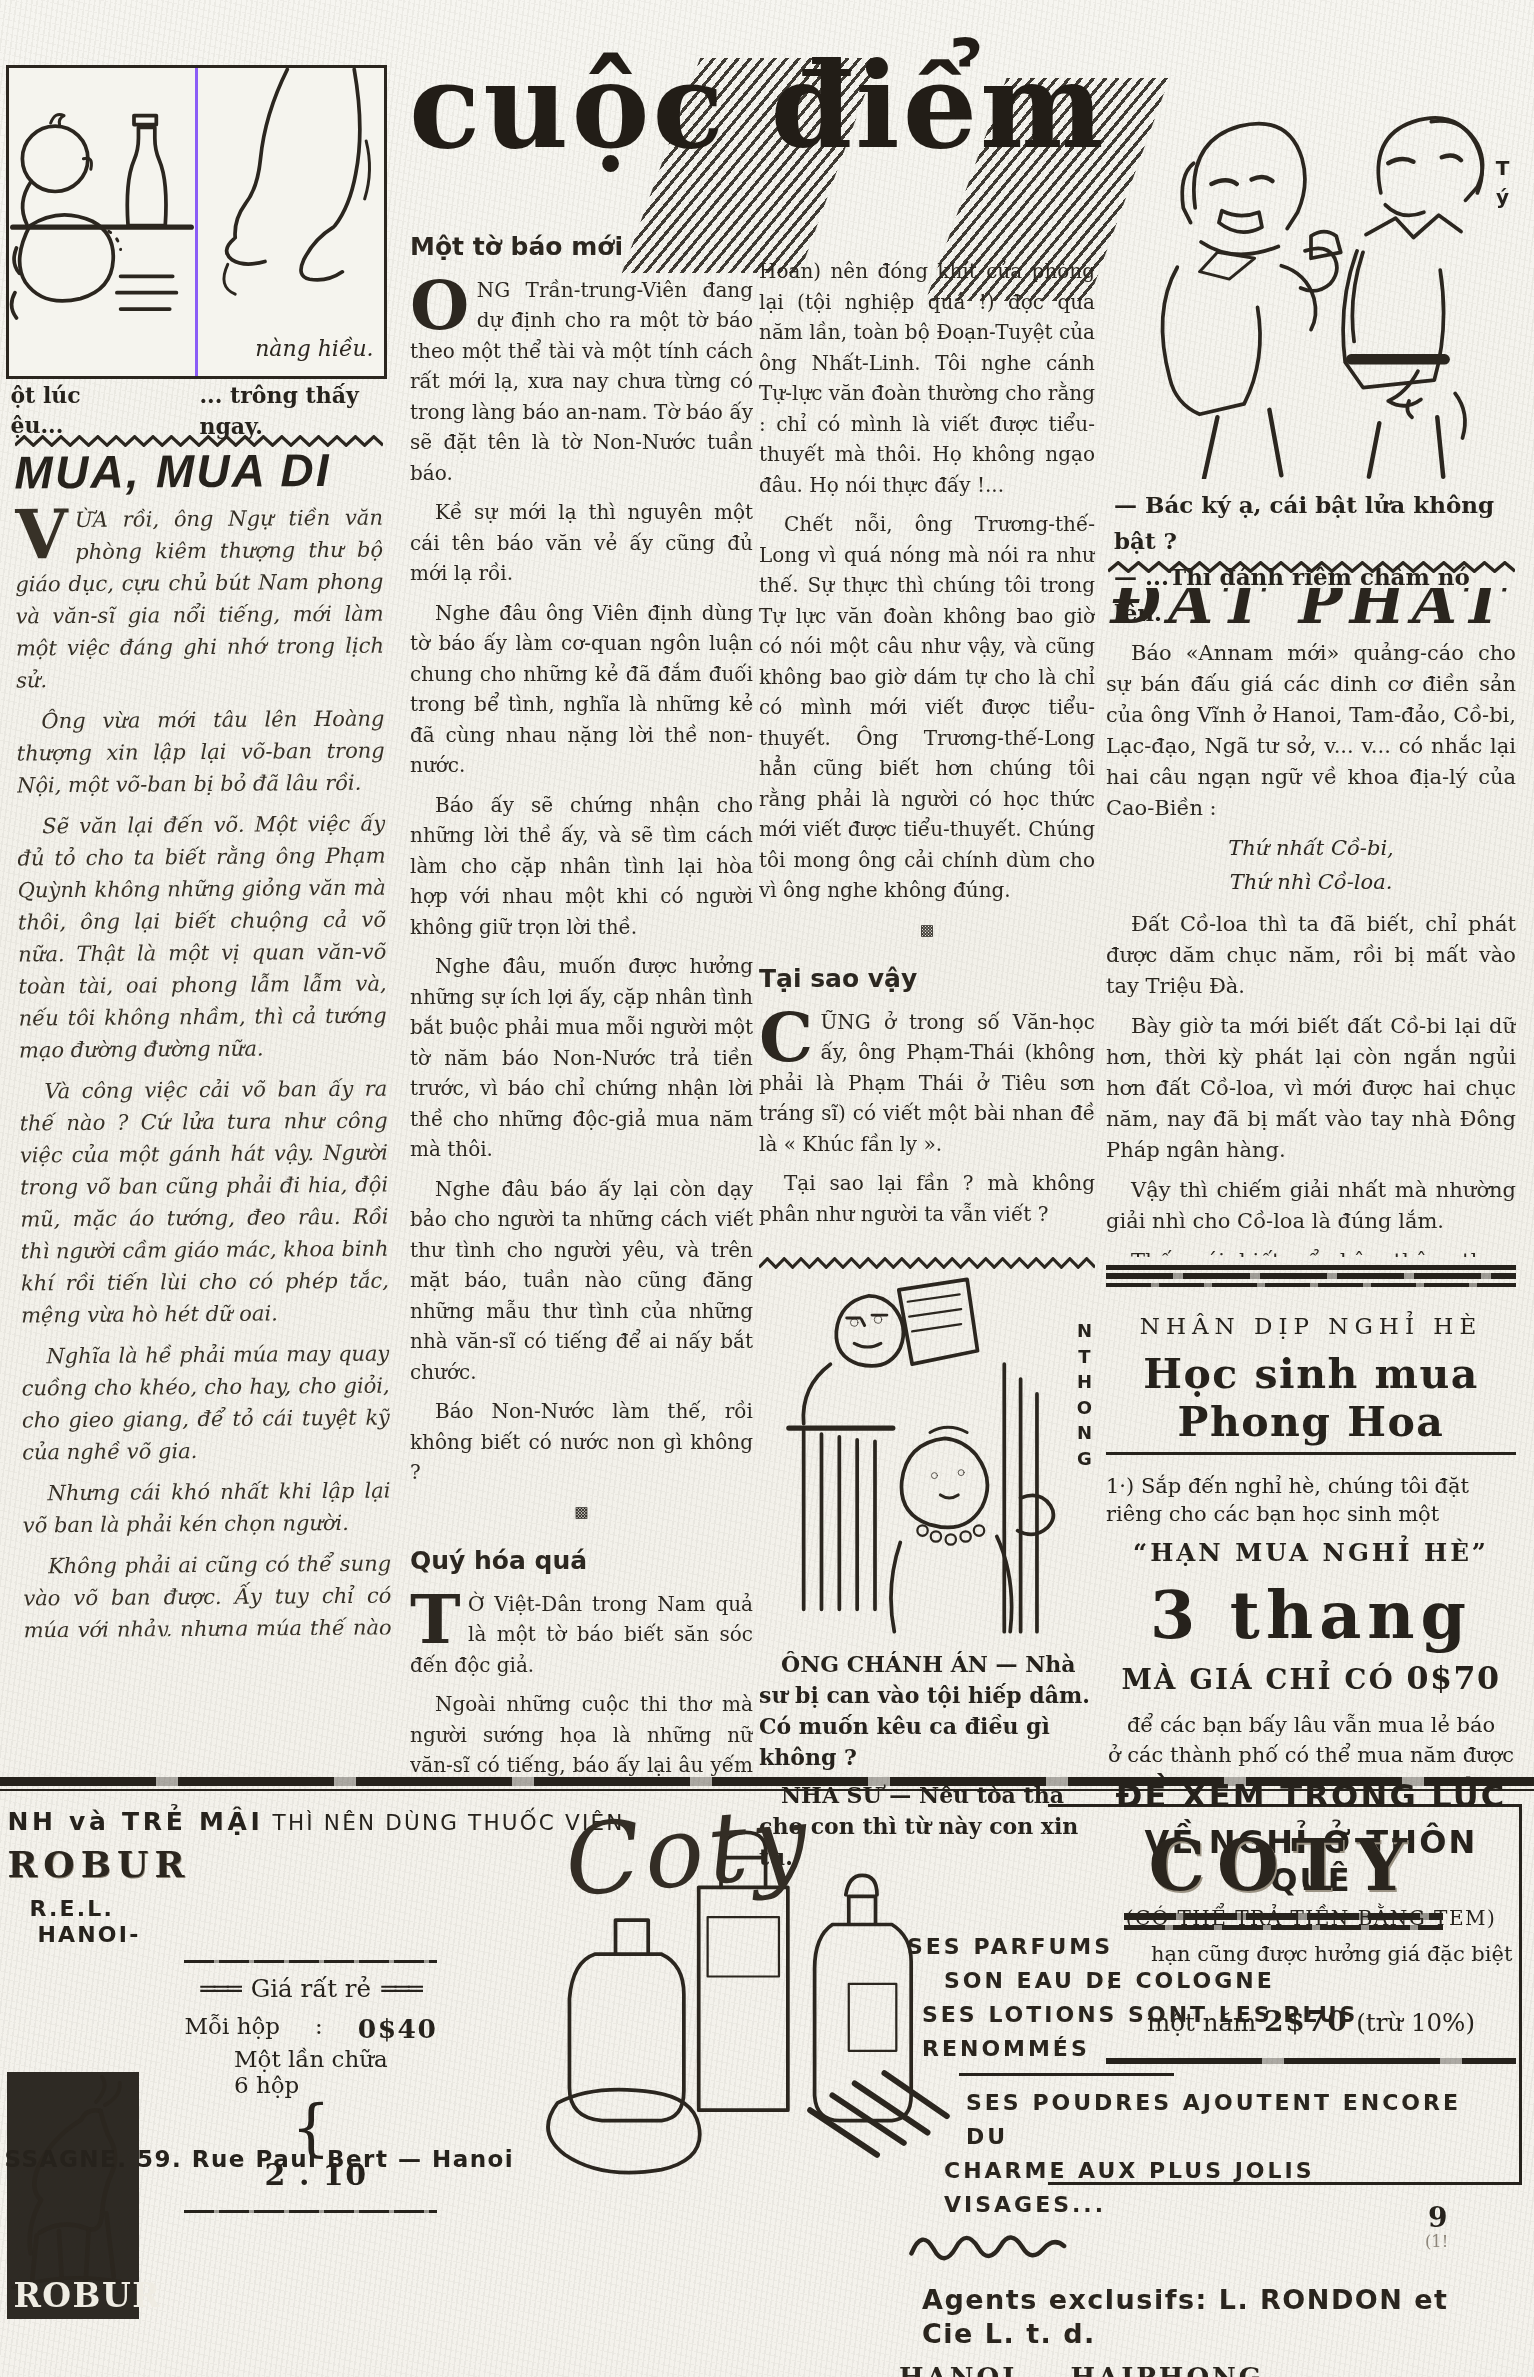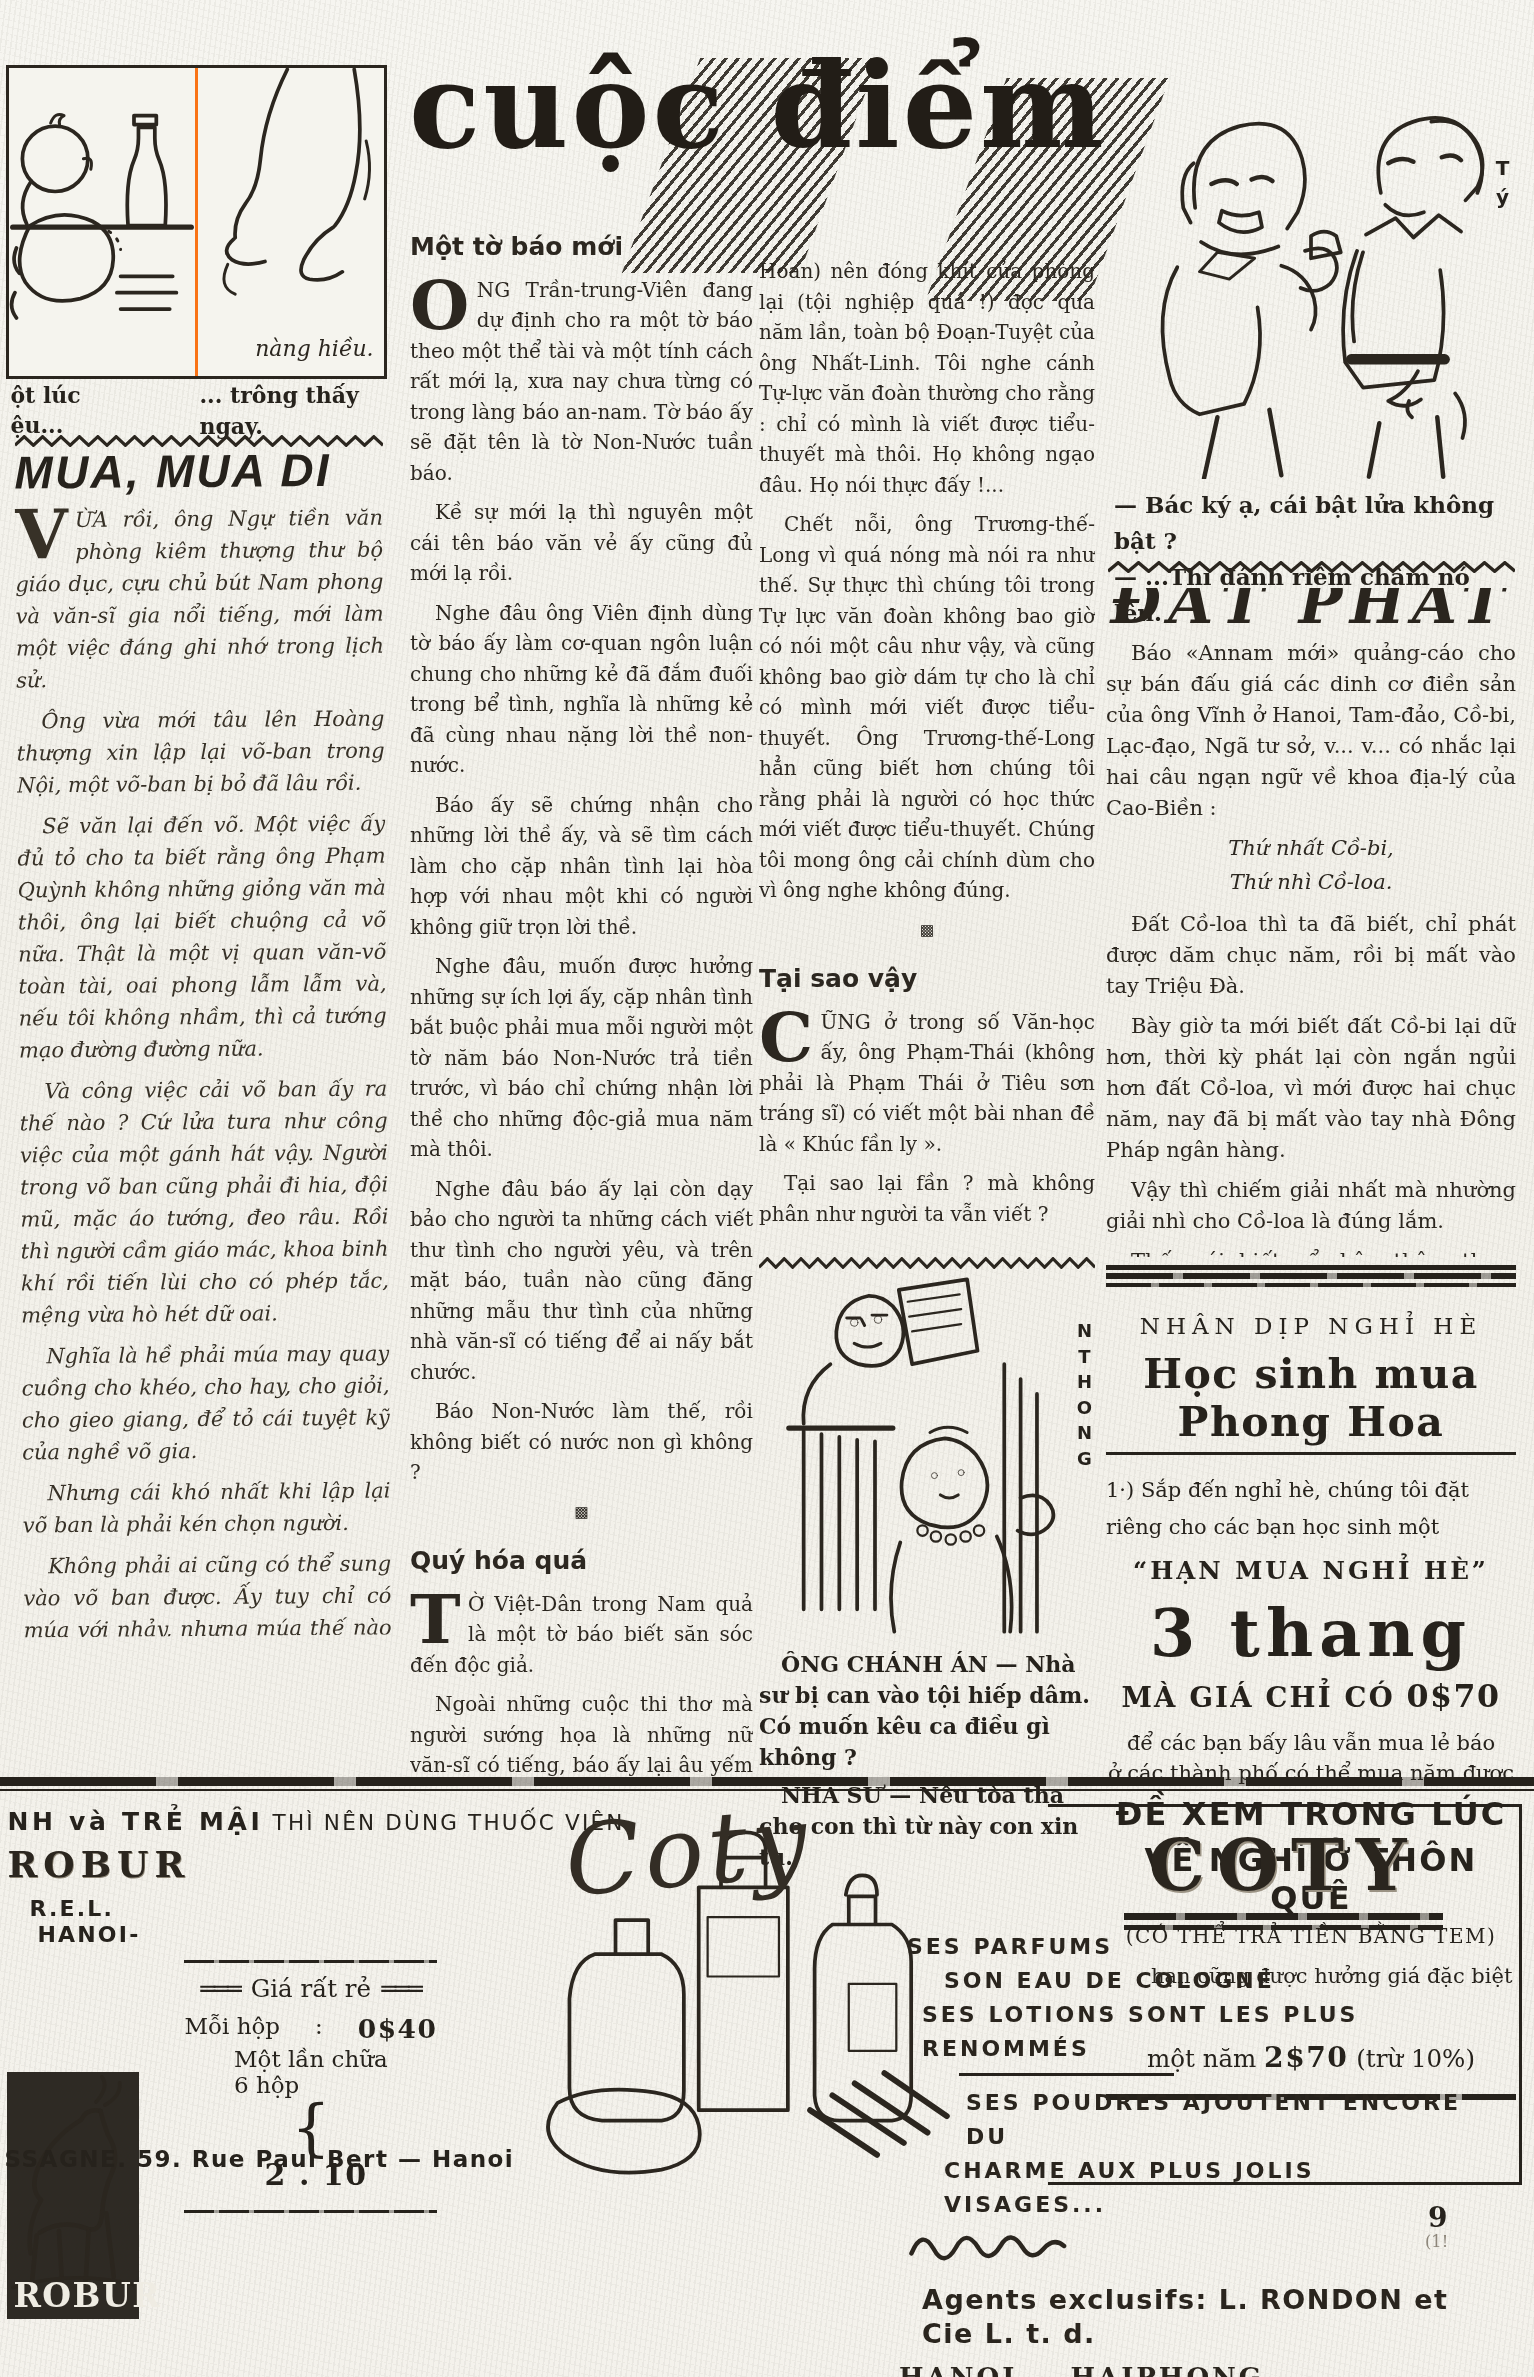--- a/index.html
+++ b/index.html
@@ -14,21 +14,21 @@
   .grain{position:absolute;inset:0;pointer-events:none;opacity:.05;
     background:
       repeating-linear-gradient(97deg, #4a4336 0 1.5px, transparent 1.5px 5.2px),
       repeating-linear-gradient(13deg, #6a6152 0 0.7px, transparent 0.7px 6.7px);}
   .abs{position:absolute;}
   svg.line-art{display:block;width:100%;height:100%;}
   svg.line-art path, svg.line-art line, svg.line-art circle, svg.line-art ellipse, svg.line-art rect, svg.line-art polyline{
     stroke:#2b261f; fill:none; stroke-linecap:round; stroke-linejoin:round;}
   .panelbox{border:3px solid #2b261f; background:#f5f4ee; display:flex;}
   .panel{flex:1; position:relative;}
-  .panel + .panel{border-left:3px solid #f97316;}
+  .panel + .panel{border-left:3px solid #8b5cf6;}
   .cartoon-sig{font-style:italic; font-size:22px; color:#2b261f;}
   
   .title-wrap{display:flex;align-items:flex-start;justify-content:center;}
   .hatch{position:absolute; background:repeating-linear-gradient(115deg,#2b261f 0 3.7px, transparent 3.7px 11px);
     transform:skewX(-20deg); opacity:.9;}
   .title-script{position:relative; font-family:"DejaVu Serif",serif; font-weight:bold;
     font-size:117px; line-height:1; letter-spacing:3px; color:#221d17; white-space:nowrap;}
   
   .zz path{stroke:#2b261f; stroke-width:4; fill:none;}
   
@@ -50,21 +50,21 @@
   
   .rule-seg{background:repeating-linear-gradient(90deg,#26221c 0 156px, rgba(38,34,28,.35) 156px 178px);}
   .triple .b1{height:4.5px;background:#26221c;margin-bottom:3.7px;}
   .triple .b2{height:6px;background:repeating-linear-gradient(90deg,#26221c 0 67px, rgba(38,34,28,.4) 67px 77px);margin-bottom:3.7px;}
   .triple .b3{height:3.7px;background:repeating-linear-gradient(90deg,#26221c 0 45px, rgba(38,34,28,.45) 45px 53px);}
   
   .promo{font-family:"DejaVu Serif",serif;}
   .promo .kicker{text-align:center; font-size:23px; letter-spacing:6px; margin:19.3px 0 3px;}
   .promo .headline{text-align:center; font-weight:bold; font-size:41px; letter-spacing:1.5px; margin:10.4px 0 6px; font-family:"DejaVu Serif",serif;}
   .promo .hrule{height:3.7px;background:#26221c;margin:1.5px 0 16.3px;}
-  .promo .item{font-size:21px; line-height:37px; margin:0 0 7.4px;}
+  .promo .item{font-size:21px; line-height:28px; margin:0 0 7.4px;}
   .promo .offer{text-align:center; font-weight:bold; font-size:24.5px; letter-spacing:3px; margin:10.4px 0;}
   .promo .duration{text-align:center; font-weight:bold; font-size:65px; letter-spacing:6px; margin:0 0 6px; font-family:"DejaVu Serif",serif;}
   .promo .priceline{text-align:center; font-size:27.5px; font-weight:bold; letter-spacing:2.2px; margin:0 0 13.4px;}
   .promo .bodyline{text-align:center; font-size:21px; line-height:30px; margin:0;}
   .promo .bigline{text-align:center; font-weight:bold; font-size:32px; letter-spacing:2.2px; margin:7.4px 0 0; font-family:"DejaVu Sans",sans-serif;}
   .promo .note{text-align:center; font-size:20px; letter-spacing:1.5px; margin:7.4px 0 10.4px;}
   .promo .yearline{text-align:center; font-size:24.5px; margin-top:9px;}
   .fatnum{font-weight:bold; font-size:1.15em; letter-spacing:1.5px;}
   
   .robur-head{font-family:"DejaVu Sans",sans-serif; font-size:21.5px; letter-spacing:2.2px; white-space:nowrap;}

